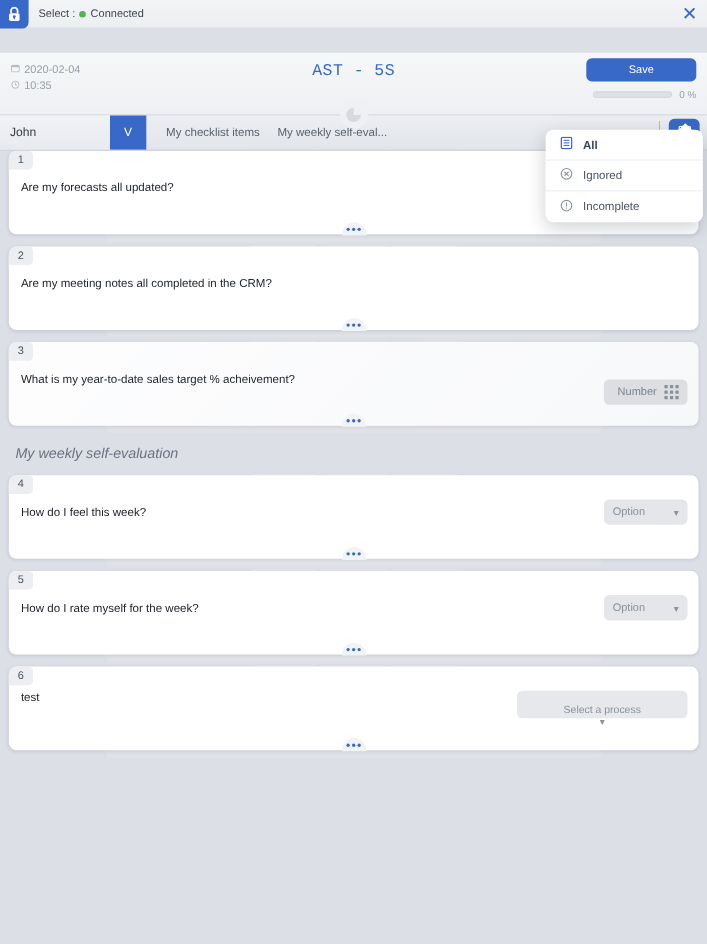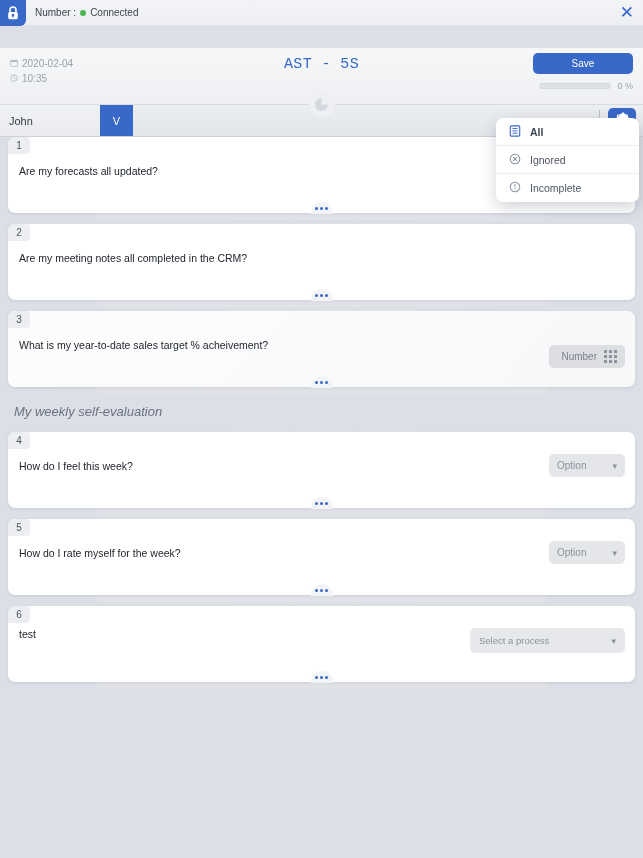--- a/index.html
+++ b/index.html
@@ -216,20 +216,21 @@
     background: #e4e6ea; border-radius: 5px;
     font-size: 10px; color: #8b919c;
     cursor: pointer;
   }
   .field-select {
     display: flex; align-items: center; justify-content: space-between;
     width: 155px; height: 25px; padding: 12px 9px;
     background: #e6e8eb; border-radius: 5px;
     font-size: 9.5px; color: #8b919c;
     cursor: pointer;
+    flex-direction: column;
   }
 
   .dots-tab {
     position: absolute; left: 50%; bottom: -1px;
     transform: translateX(-50%);
     width: 22px; height: 12px;
     background: #f2f3f5;
     border-radius: 11px 11px 0 0;
     display: flex; align-items: center; justify-content: center;
     gap: 2px;
@@ -266,21 +267,21 @@
 <div class="statusbar">
   <div class="lock-badge">
     <svg width="12" height="14" viewBox="0 0 12 14">
       <path d="M3 6V4a3 3 0 0 1 6 0v2" fill="none" stroke="#fff" stroke-width="1.6"></path>
       <rect x="1.2" y="6" width="9.6" height="7.2" rx="1.6" fill="#fff"></rect>
       <circle cx="6" cy="9.1" r="1.3" fill="#3868c8"></circle>
       <rect x="5.4" y="9.1" width="1.2" height="2.4" fill="#3868c8"></rect>
     </svg>
   </div>
   <div class="status-text">
-    <span>Number :</span>
+    <span>Select :</span>
     <span class="dot-green"></span>
     <span>Connected</span>
   </div>
   <div class="close-x">✕</div>
 </div>
 
 <div class="header">
   <div class="meta">
     <div class="meta-row">
       <span>
@@ -317,20 +318,24 @@
     <svg width="15" height="15" viewBox="0 0 16 16">
       <circle cx="8" cy="8" r="7" fill="#d6d9df"></circle>
       <path d="M8 8V1A7 7 0 0 1 15 8Z" fill="#eef0f3"></path>
     </svg>
   </div>
 </div>
 
 <div class="tabbar">
   <div class="user-name">John</div>
   <div class="v-badge">V</div>
+  <div class="tabs">
+    <div class="tab">My checklist items</div>
+    <div class="tab">My weekly self-eval...</div>
+  </div>
   <div class="divider-v"></div>
   <div class="list-btn">
     <svg width="13" height="13" viewBox="0 0 14 14">
       <rect x="1.5" y="1" width="11" height="12" rx="1.4" fill="none" stroke="#fff" stroke-width="1.3"></rect>
       <rect x="4" y="3.6" width="6" height="1.2" fill="#fff"></rect>
       <rect x="4" y="6.3" width="6" height="1.2" fill="#fff"></rect>
       <rect x="4" y="9" width="6" height="1.2" fill="#fff"></rect>
     </svg>
   </div>
 </div>

